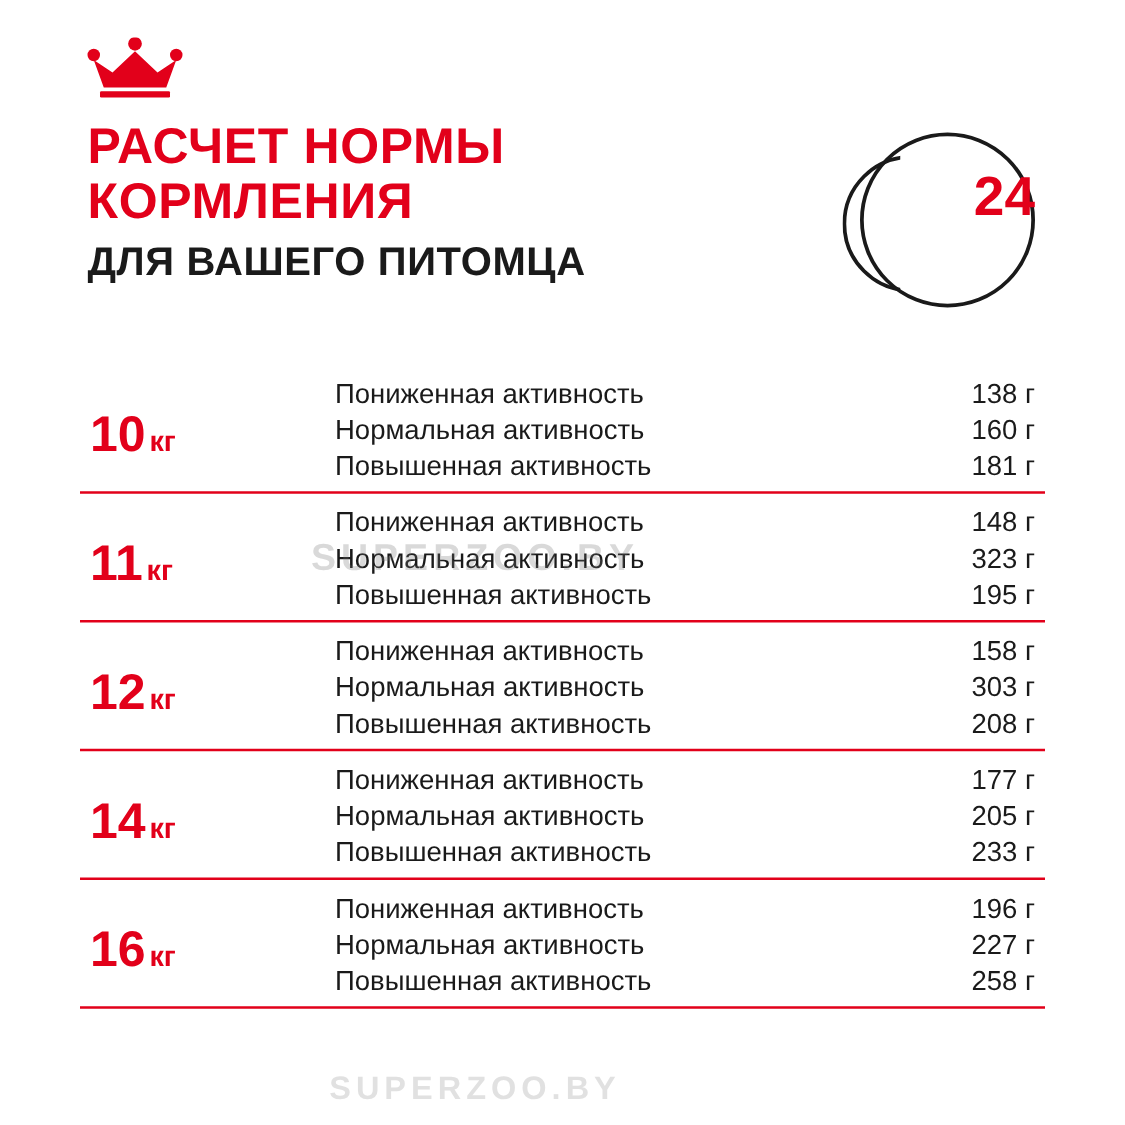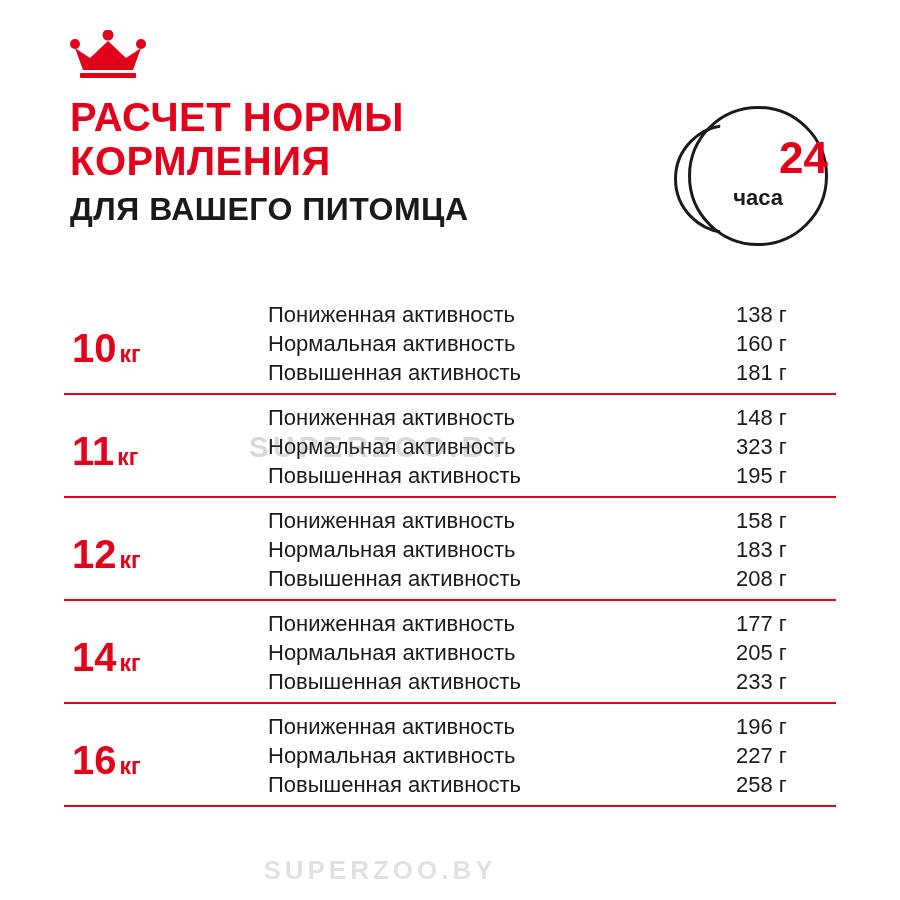--- a/index.html
+++ b/index.html
@@ -151,20 +151,21 @@
     line-height: 29px;
     color: #1a1a1a;
     padding: 0;
   }
   .act-line .label {
     white-space: nowrap;
     text-align: center;
   }
   .act-line .amount {
     white-space: nowrap;
+    text-align: right;
     min-width: 92px;
   }
 
   
   .watermark {
     position: absolute;
     left: 0;
     right: 0;
     top: 430px;
     text-align: center;
@@ -201,21 +202,20 @@
   <div class="headline">
     <div class="line-red">РАСЧЕТ НОРМЫ</div>
     <div class="line-red">КОРМЛЕНИЯ</div>
     <div class="line-dark">ДЛЯ ВАШЕГО ПИТОМЦА</div>
   </div>
 
   <div class="badge">
     <div class="ring-inner"></div>
     <div class="ring-outer"></div>
     <div class="num">24</div>
-    <div class="unit">часа</div>
   </div>
 
   <div class="table">
 
     <div class="row">
       <div class="weight">
         <span class="val">10</span><span class="unit">кг</span>
       </div>
       <div class="activities">
         <div class="act-line">
@@ -257,21 +257,21 @@
       <div class="weight">
         <span class="val">12</span><span class="unit">кг</span>
       </div>
       <div class="activities">
         <div class="act-line">
           <span class="label">Пониженная активность</span>
           <span class="amount">158 г</span>
         </div>
         <div class="act-line">
           <span class="label">Нормальная активность</span>
-          <span class="amount">183 г</span>
+          <span class="amount">303 г</span>
         </div>
         <div class="act-line">
           <span class="label">Повышенная активность</span>
           <span class="amount">208 г</span>
         </div>
       </div>
     </div>
 
     <div class="row">
       <div class="weight">

